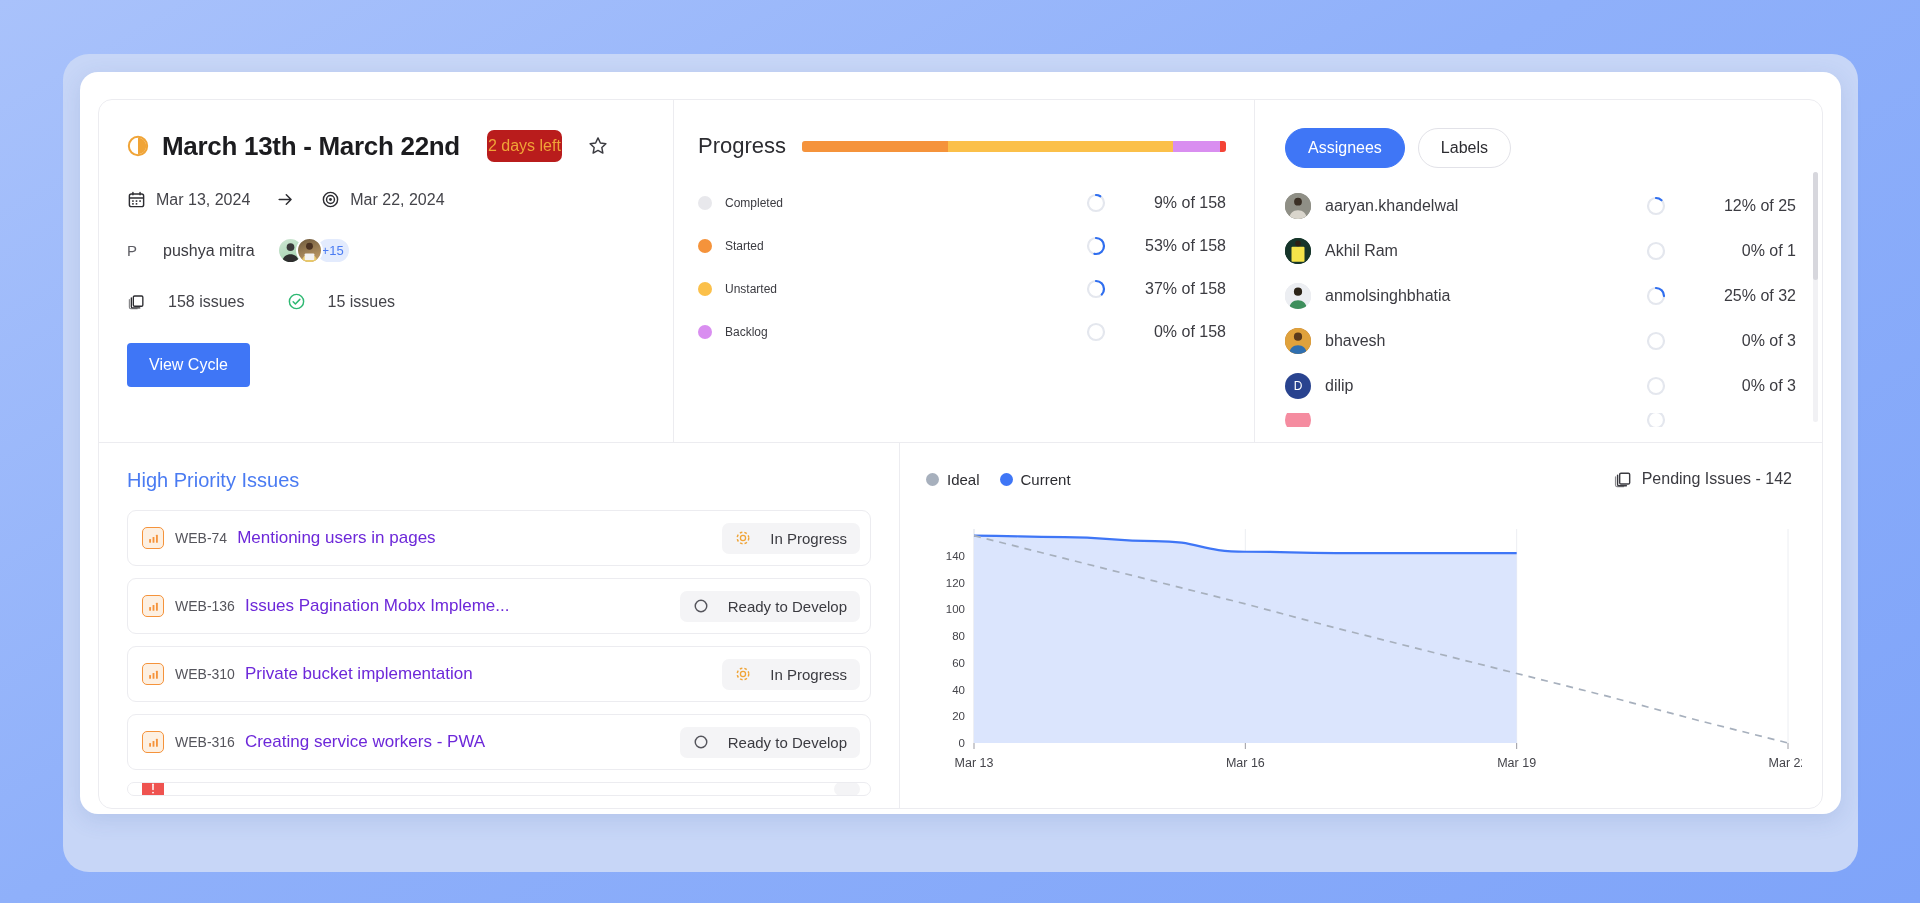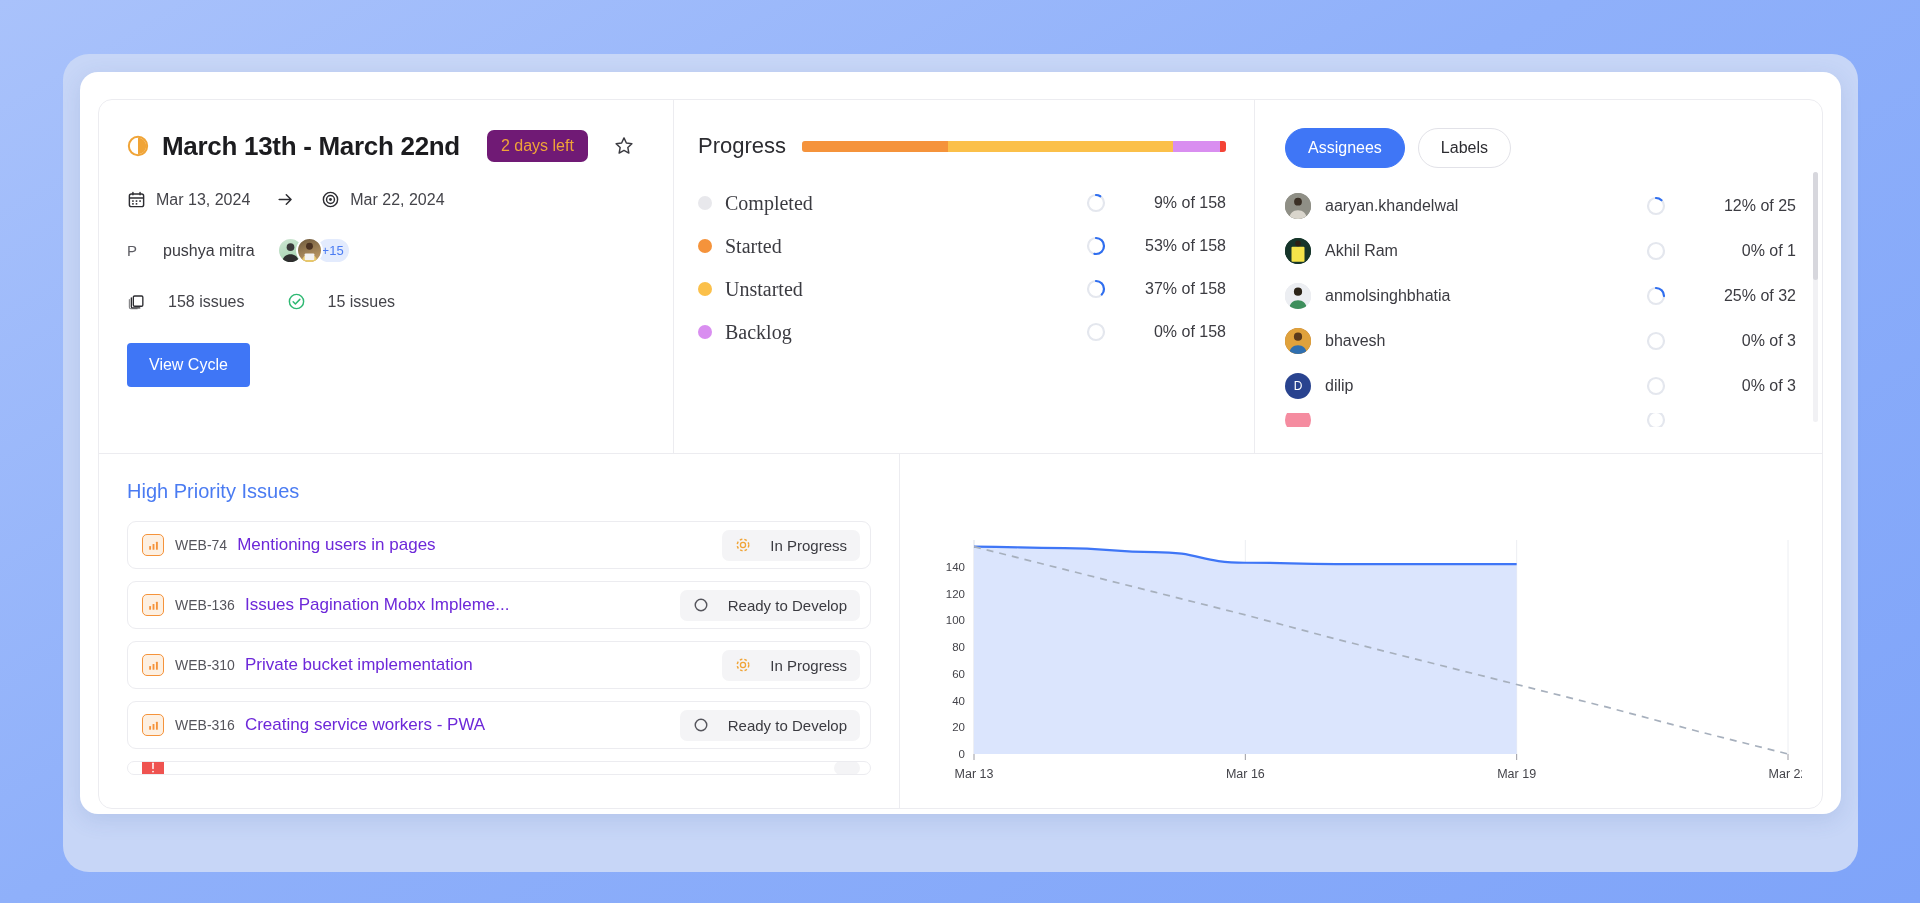--- a/index.html
+++ b/index.html
@@ -48,22 +48,22 @@
   
   .cycle-panel { width: 574px; padding: 30px 28px 0 28px; position: relative; }
   .cycle-title-row { display: flex; align-items: center; gap: 13px; }
   .cycle-state-icon { width: 22px; height: 22px; flex: none; }
   .cycle-title {
     font-size: 26px; font-weight: bold; color: #1c1c1f;
     letter-spacing: -.3px; white-space: nowrap;
   }
   .days-badge {
     margin-left: 14px;
-    background: #701a75; color: #f0a437;
-    font-size: 16px; padding: 7px 14px; border-radius: 7px;
+    background: #b91c1c; color: #f0a437;
+    font-size: 16px; padding: 7px 1px; border-radius: 7px;
     white-space: nowrap;
     text-align: right;
   }
   .star-btn { margin-left: 12px; width: 22px; height: 22px; cursor: pointer; }
 
   .meta-row { display: flex; align-items: center; margin-top: 28px; }
   .meta-ico { width: 19px; height: 19px; flex: none; margin-right: 10px; }
   .meta-text { font-size: 16px; color: #44444a; white-space: nowrap; }
   .arrow-ico { margin: 0 26px; width: 19px; height: 19px; }
 
@@ -103,21 +103,21 @@
     flex: 1; height: 11px; border-radius: 3px; overflow: hidden;
     display: flex; background: #eceef2;
   }
   .progress-bar span { height: 100%; display: block; }
 
   .legend { margin-top: 26px; }
   .legend-row {
     display: flex; align-items: center; height: 36px; margin-bottom: 7px;
   }
   .dot { width: 14px; height: 14px; border-radius: 50%; flex: none; margin-right: 13px; }
-  .legend-name { font-size: 20px; color: #3b3b41; flex: 1; font-family: Liberation Serif, serif; }
+  .legend-name { font-size: 12px; color: #3b3b41; flex: 1; }
   .ring { width: 20px; height: 20px; flex: none; margin-right: 22px; }
   .legend-val { font-size: 16px; color: #3b3b41; width: 98px; text-align: right; }
 
   
   .assignee-panel { flex: 1; padding: 28px 26px 0 30px; position: relative; overflow: hidden; }
   .tabs { display: flex; gap: 13px; }
   .tab {
     font-size: 16px; padding: 10px 22px; border-radius: 20px;
     cursor: pointer; font-family: inherit; white-space: nowrap;
   }
@@ -142,21 +142,21 @@
     position: absolute; top: 0; left: 0; width: 5px; height: 108px;
     background: #d7d7dd; border-radius: 3px;
   }
 
   
   .bottom-row { display: flex; flex: 1; border-top: 1px solid #ececf0; }
   .issues-panel { width: 800px; padding: 26px 28px 0 28px; overflow: hidden; }
   .issues-head { font-size: 20px; color: #4a7bf2; margin-bottom: 18px; }
   .issue-card {
     display: flex; align-items: center;
-    height: 48px; border: 1px solid #ececf0; border-radius: 9px;
+    height: 56px; border: 1px solid #ececf0; border-radius: 9px;
     margin-bottom: 12px; padding: 0 10px 0 14px; background: #fff;
     cursor: pointer;
   }
   .prio-ico {
     width: 22px; height: 22px; border-radius: 5px; flex: none;
     display: flex; align-items: center; justify-content: center; margin-right: 11px;
   }
   .prio-high { border: 1px solid #f5933b; background: #fdf0e2; }
   .prio-urgent { border: 1px solid #ef5350; background: #ef5350; }
   .issue-key { font-size: 14px; color: #55555c; margin-right: 10px; white-space: nowrap; }
@@ -486,20 +486,40 @@
                 </svg>
               </span>
               <span class="issue-key"></span>
               <span class="issue-title"></span>
               <span class="status-badge"></span>
             </div>
           </div>
     </div>
 
     <div class="chart-panel">
+      <div class="chart-head">
+        <div class="chart-legend" id="chart-legend">
+              <div class="cl-item">
+                <span class="cl-dot" style="background:#a7b0bd"></span>
+                <span>Ideal</span>
+              </div>
+              <div class="cl-item">
+                <span class="cl-dot" style="background:#3f76f6"></span>
+                <span>Current</span>
+              </div>
+            </div>
+        <div class="pending">
+          <svg style="width:20px;height:20px" viewBox="0 0 24 24">
+            <rect x="8" y="5" width="12" height="13" rx="1.6" fill="none" stroke="#3b3b41" stroke-width="1.7"></rect>
+            <path d="M5.5 7.5v11c0 .9.7 1.6 1.6 1.6h9" fill="none" stroke="#3b3b41" stroke-width="1.7" stroke-linecap="round"></path>
+            <path d="M3 9.5v9.8c0 1 .8 1.8 1.8 1.8h8" fill="none" stroke="#3b3b41" stroke-width="1.4" stroke-linecap="round" opacity=".6"></path>
+          </svg>
+          <span>Pending Issues - 142</span>
+        </div>
+      </div>
       <div class="chart-area" id="chart-area"><svg width="876" height="276">
               <line x1="48" y1="20" x2="48" y2="234" stroke="#eceef2" stroke-width="1"></line>
               <line x1="319.3333333333333" y1="20" x2="319.3333333333333" y2="234" stroke="#eceef2" stroke-width="1"></line>
               <line x1="590.6666666666666" y1="20" x2="590.6666666666666" y2="234" stroke="#eceef2" stroke-width="1"></line>
               <line x1="862" y1="20" x2="862" y2="234" stroke="#eceef2" stroke-width="1"></line>
               <line x1="48" y1="20" x2="48" y2="234" stroke="#e4e7ee" stroke-width="1"></line>
               <text x="39" y="238" text-anchor="end" font-size="11.5" fill="#44444a" font-family="Liberation Sans, sans-serif">0</text>
               <text x="39" y="211.25" text-anchor="end" font-size="11.5" fill="#44444a" font-family="Liberation Sans, sans-serif">20</text>
               <text x="39" y="184.5" text-anchor="end" font-size="11.5" fill="#44444a" font-family="Liberation Sans, sans-serif">40</text>
               <text x="39" y="157.75" text-anchor="end" font-size="11.5" fill="#44444a" font-family="Liberation Sans, sans-serif">60</text>

